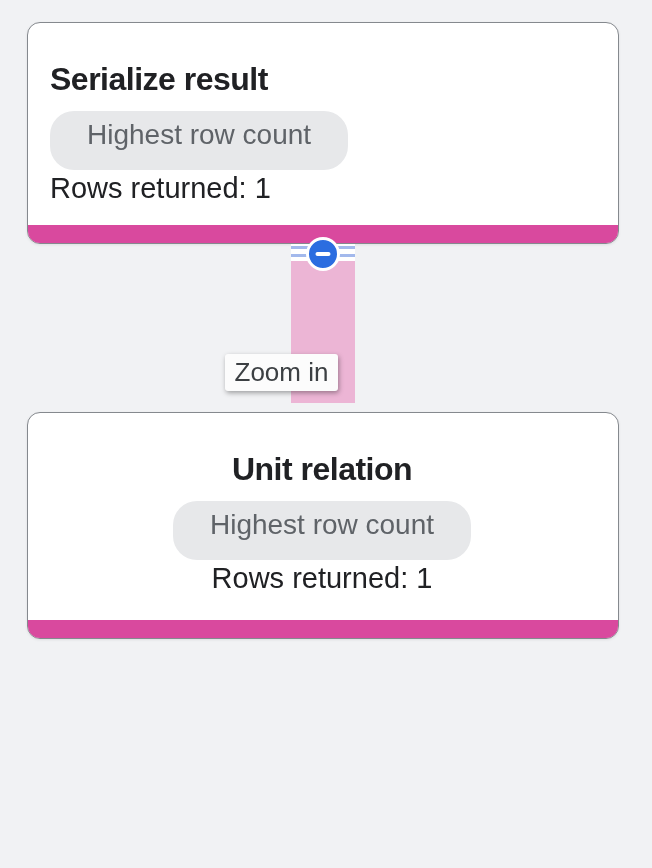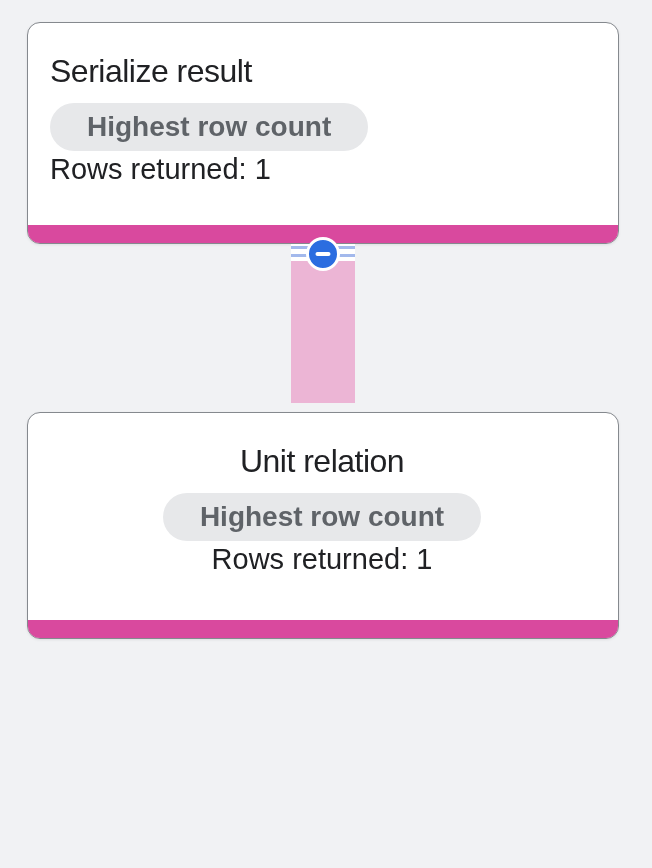--- a/index.html
+++ b/index.html
@@ -23,31 +23,32 @@
     z-index: 2;
     box-shadow: 0 1px 3px rgba(0,0,0,0.08);
   }
   .card.first  { top: 22px;  height: 222px; }
   .card.second { top: 412px; height: 227px; text-align: center; }
 
   .card-content { padding: 28px 24px 0 22px; }
 
   .stage-title {
     font-size: 32px; line-height: 40px;
-    font-weight: 400; letter-spacing: -0.5px;
+    font-weight: 700; letter-spacing: -0.5px;
     color: var(--title_text, #202124);
+    margin-top: 8px;
   }
   .badge {
     display: inline-block;
     margin-top: 12px;
-    height: 48px; line-height: 48px;
+    height: 59px; line-height: 48px;
     padding: 0 37px;
     background: var(--badge_bg, #e7e8ea);
     border-radius: 24px;
-    font-size: 28px; font-weight: 700;
+    font-size: 28px; font-weight: 400;
     color: var(--badge_text, #5f6368);
     white-space: nowrap;
   }
   .rows-text {
     font-size: 29px; line-height: 36px;
     color: var(--body_text, #202124);
   }
   .accent-bar {
     position: absolute;
     left: 0; right: 0; bottom: 0;
@@ -131,20 +132,21 @@
 
   <div class="edge-connector"></div>
   <div class="edge-band">
     <div class="stripe s1"></div>
     <div class="stripe s2"></div>
   </div>
   <div class="collapse-btn" role="button">
     <div class="minus-icon"></div>
   </div>
 
+  <div class="tooltip">Zoom in</div>
 
   <div class="card second">
     <div class="card-content">
       <div class="stage-title">Unit relation</div>
       <div>
         <span class="badge">Highest row count</span>
       </div>
       <div class="rows-text">Rows returned: 1</div>
     </div>
     <div class="accent-bar"></div>

